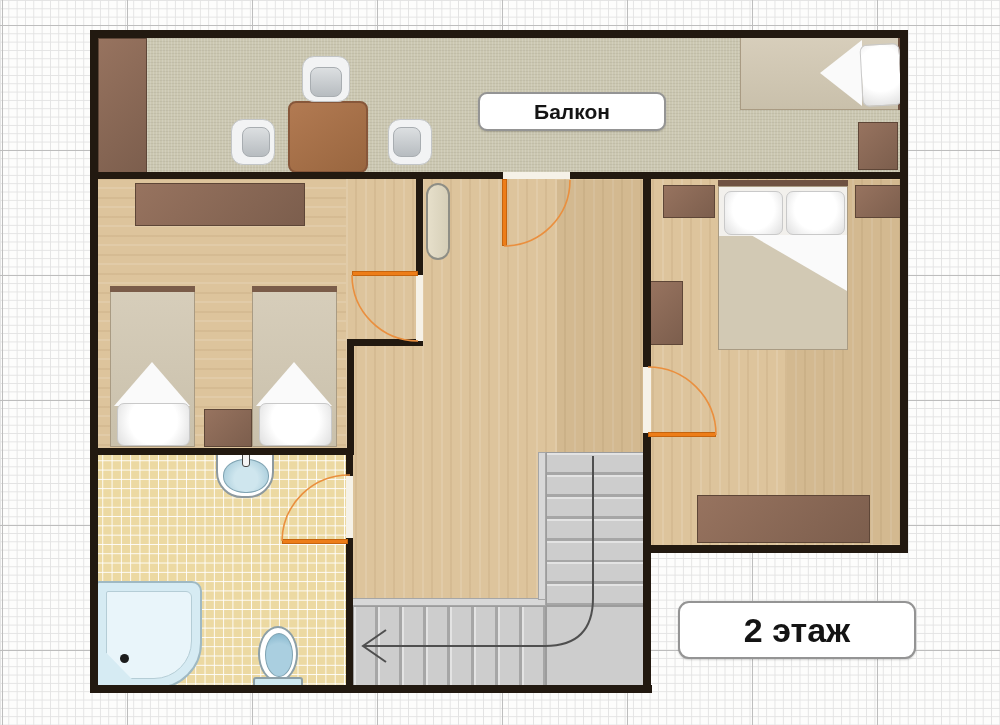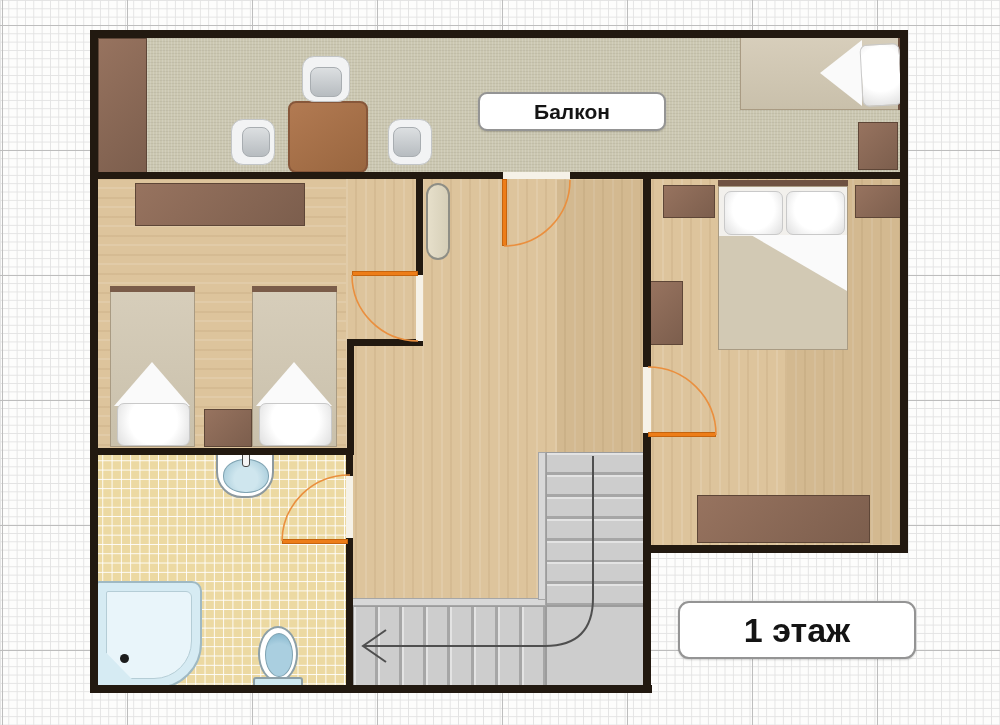--- a/index.html
+++ b/index.html
@@ -165,14 +165,14 @@
   <path d="M648,367 A68 68 0 0 1 716,435" fill="none" stroke="#ea8f3e" stroke-width="1.6"></path>
   <path d="M350,475 A67 67 0 0 0 282,541" fill="none" stroke="#ea8f3e" stroke-width="1.6"></path>
   <path d="M593,456 L593,598 Q593,646 545,646 L364,646" fill="none" stroke="#4f4f4f" stroke-width="2"></path>
   <path d="M386,630 L363,646 L386,662" fill="none" stroke="#4f4f4f" stroke-width="2"></path>
 </svg>
 
 <div class="abs label-box" style="left:478px;top:92px;width:184px;height:35px;font-size:21px;">
   <span>Балкон</span>
 </div>
 <div class="abs label-box" style="left:678px;top:601px;width:234px;height:54px;font-size:34px;border-radius:11px;">
-  <span>1 этаж</span>
+  <span>2 этаж</span>
 </div>
 
 </body></html>

